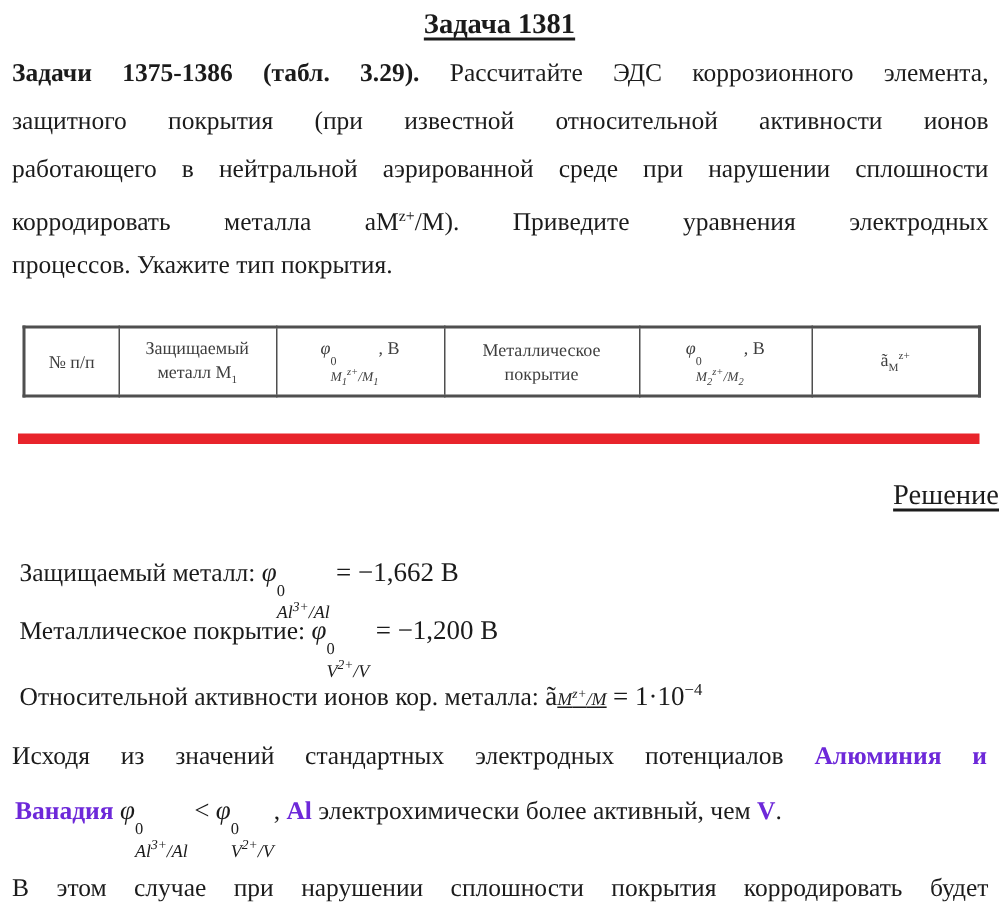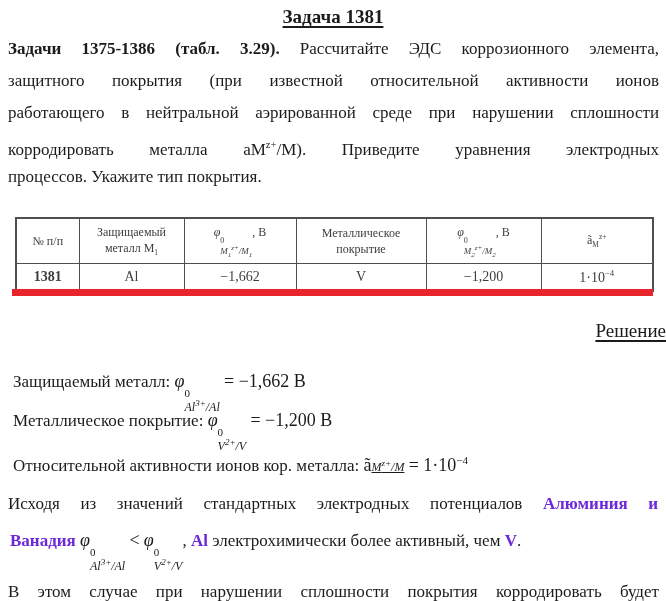--- a/index.html
+++ b/index.html
@@ -118,28 +118,20 @@
       <th>
         <span class="phichar">φ</span><span class="stk stk-sm">
               <span class="tsup">0</span>
               <span class="tsub"><span>М</span><sub>2</sub><sup>z+</sup><span>/</span><span>М</span><sub>2</sub></span>
             </span><span>, В</span>
       </th>
       <th>
         <span>ã</span><sub>М</sub><sup>z+</sup>
       </th>
     </tr>
-    <tr>
-      <td class="rownum">1381</td>
-      <td>Al</td>
-      <td>−1,662</td>
-      <td>V</td>
-      <td>−1,200</td>
-      <td><span>1·10</span><sup>−4</sup></td>
-    </tr>
   </tbody>
     </table>
 </div>
 
 <div class="abs red-line"></div>
 
 <div class="abs sol-head">
   <span class="u">Решение</span>
 </div>
 

